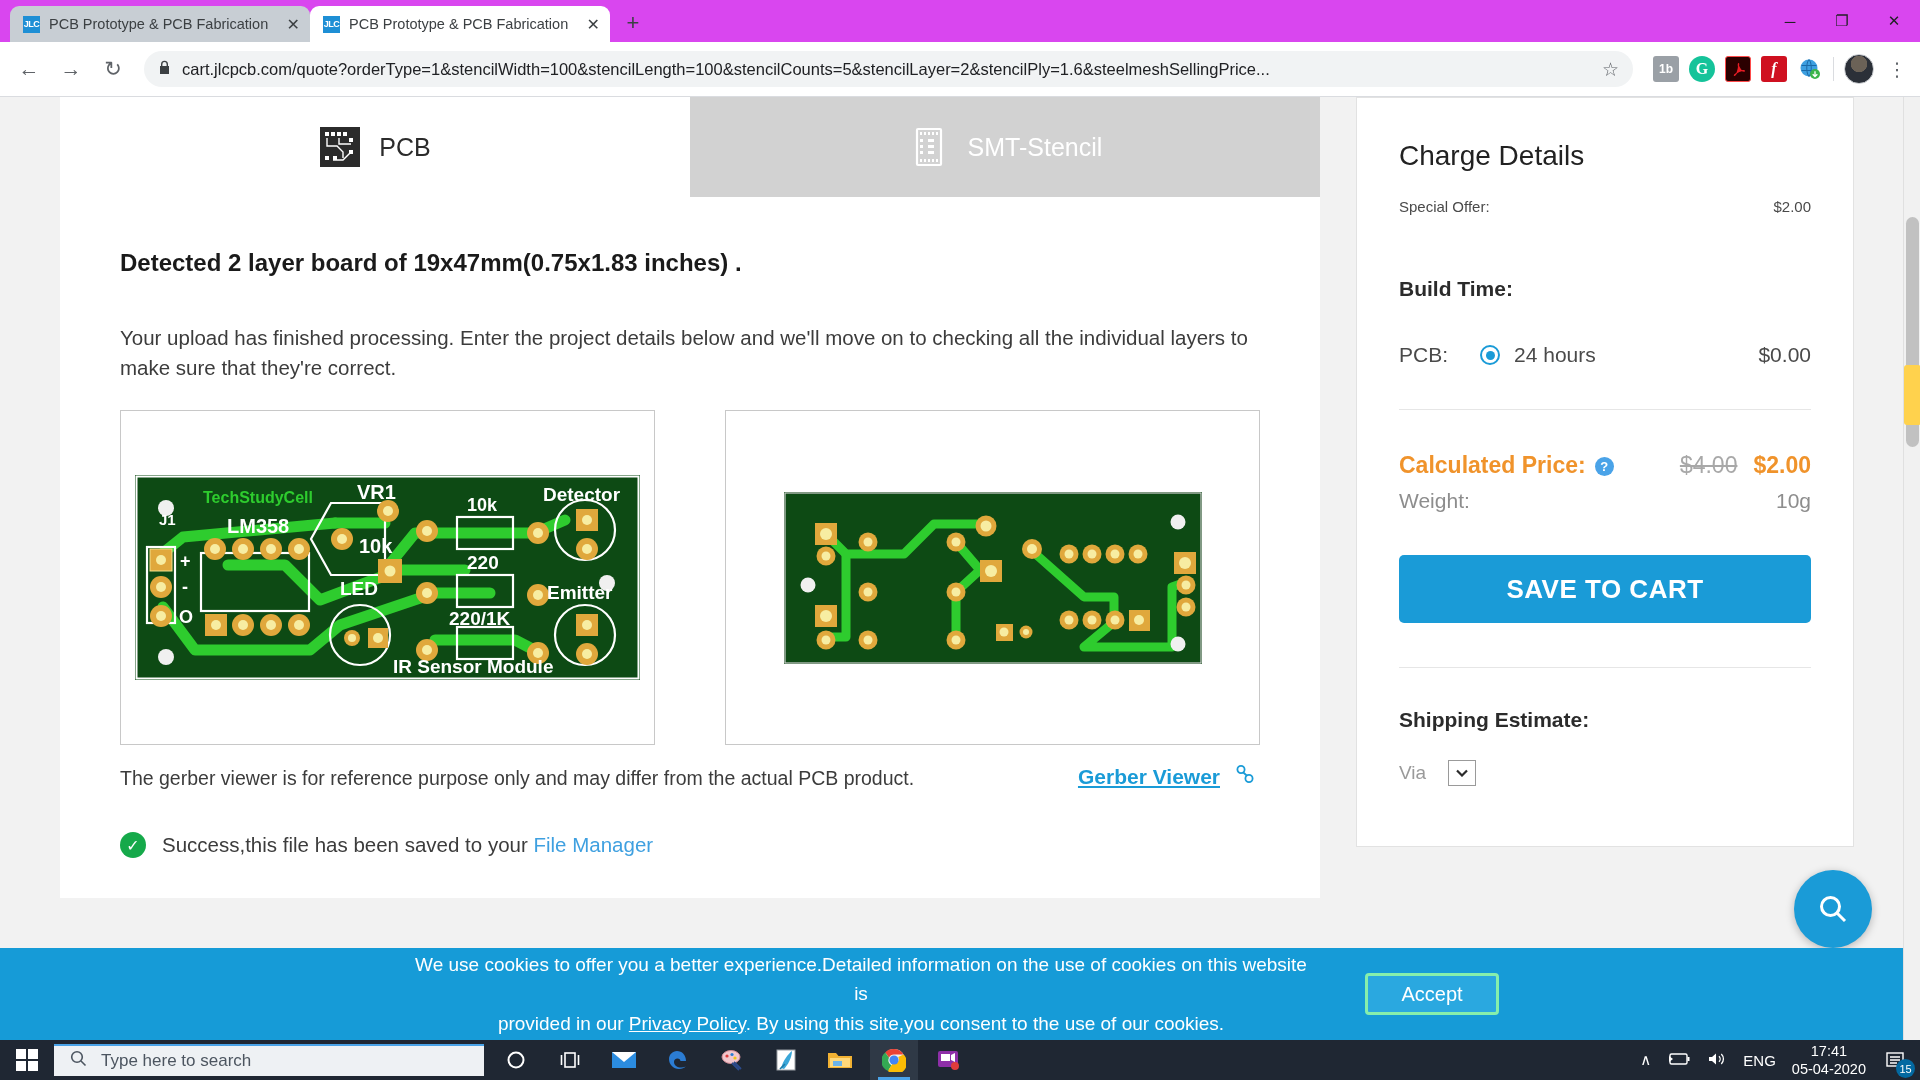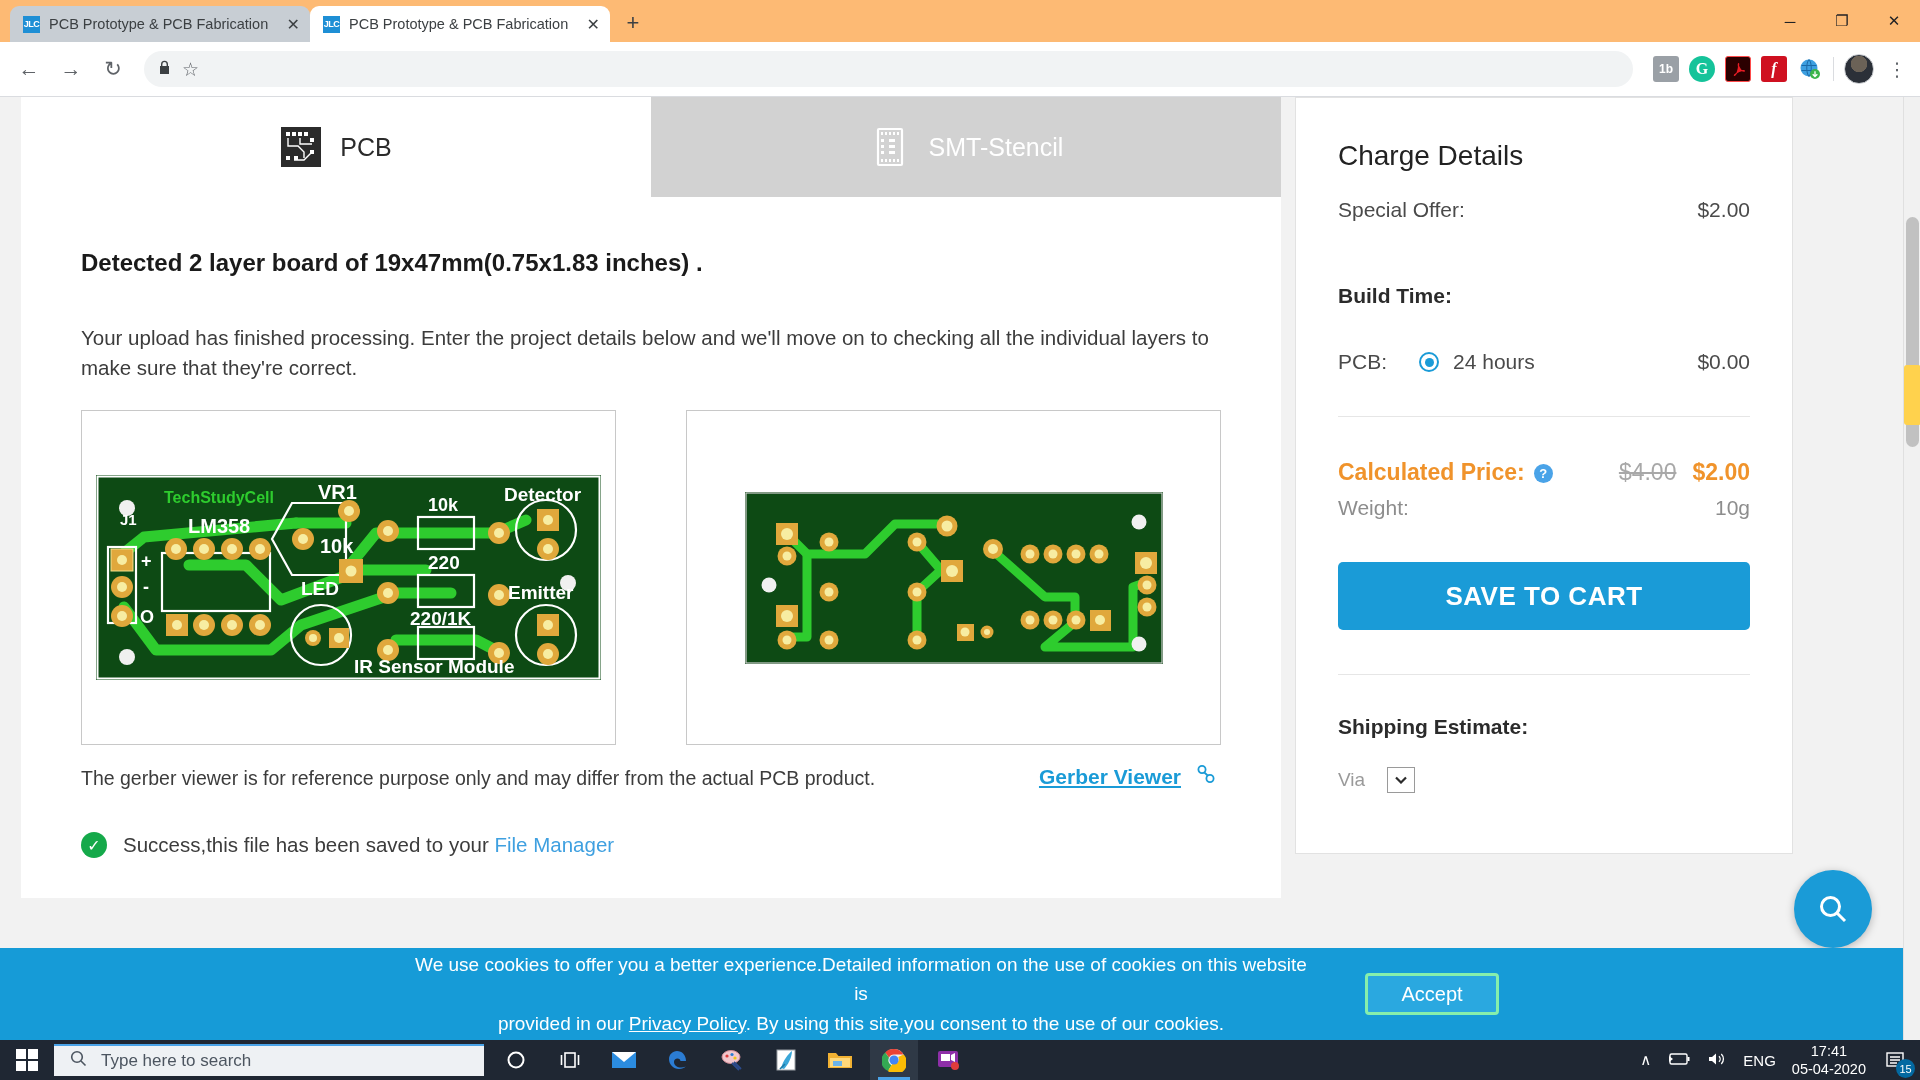--- a/index.html
+++ b/index.html
@@ -7,21 +7,21 @@
     width: 1920px; height: 1080px;
     overflow: hidden;
     font-family: "Liberation Sans", sans-serif;
     background: #ffffff;
   }
 
   
   .browser { width: 1920px; height: 1040px; background: #ffffff; position: relative; }
 
   .titlebar {
-    height: 42px; background: #fdba74; display: flex; align-items: flex-end;
+    height: 42px; background: #d946ef; display: flex; align-items: flex-end;
     position: relative;
   }
   .tabstrip { display: flex; align-items: flex-end; height: 42px; padding-left: 10px; }
   .tab {
     display: flex; align-items: center; gap: 9px;
     height: 36px; width: 300px; padding: 0 10px 0 13px;
     border-radius: 9px 9px 0 0; font-size: 15px; color: #3c4043;
     position: relative;
   }
   .tab.inactive { background: #c8ced4; }
@@ -81,21 +81,21 @@
     background: radial-gradient(circle at 50% 32%, #6b6257 0 34%, #2b3038 36% 100%);
     border: 1px solid #c9ccd0; cursor: pointer;
   }
   .kebab { width: 26px; color: #5f6368; font-size: 19px; text-align: center; line-height: 1; cursor: pointer; }
 
   
   .viewport {
     position: relative; width: 1920px; height: 943px; background: #f2f2f2; overflow: hidden;
   }
 
-  .page-wrap { display: flex; padding: 0 21px; gap: 14px; }
+  .page-wrap { display: flex; padding: 0 60px; gap: 36px; }
 
   .main-card { width: 1260px; background: #fff; }
 
   .tabs-row { display: flex; height: 100px; }
   .ptab {
     flex: 1 1 50%; display: flex; align-items: center; justify-content: center; gap: 18px;
     font-size: 25px; cursor: pointer;
   }
   .ptab.active { background: #ffffff; color: #2b2b2b; }
   .ptab.inactive { background: #d2d2d2; color: #ffffff; }
@@ -134,21 +134,21 @@
   }
   .success-text { font-size: 20.5px; color: #3c3c3c; }
   .file-manager-link { color: #3fa0e0; cursor: pointer; }
 
   
   .side-card {
     width: 498px; background: #fff; border: 1px solid #e2e2e2; padding: 42px 42px 60px 42px;
     align-self: flex-start;
   }
   .side-card h2 { font-size: 28px; font-weight: normal; color: #222; margin-bottom: 26px; }
-  .row { display: flex; justify-content: space-between; align-items: center; font-size: 21px; color: #4a4a4a; }
+  .row { display: flex; justify-content: space-between; align-items: center; font-size: 15px; color: #4a4a4a; }
   .row .lbl { color: #4a4a4a; }
   .row .val { color: #4a4a4a; }
   .buildtime-hdr { font-size: 21px; font-weight: bold; color: #2b2b2b; margin-top: 62px; }
   .pcb-row { display: flex; align-items: center; margin-top: 42px; font-size: 21px; color: #4a4a4a; }
   .pcb-row .pcb-lbl { margin-right: 32px; }
   .radio {
     width: 20px; height: 20px; border-radius: 50%; border: 2px solid #1a9bd7;
     display: flex; align-items: center; justify-content: center; margin-right: 14px; cursor: pointer;
   }
   .radio i { width: 9px; height: 9px; border-radius: 50%; background: #1a9bd7; display: block; }
@@ -278,20 +278,21 @@
   <div class="toolbar">
     <div class="navbtn">←</div>
     <div class="navbtn">→</div>
     <div class="navbtn">↻</div>
     <div class="omnibox">
       <span class="lock">
         <svg width="13" height="15" viewBox="0 0 13 15">
             <path d="M3 6V4.2A3.5 3.5 0 0 1 10 4.2V6h1v8H2V6h1zm1.4 0h4.2V4.2a2.1 2.1 0 0 0-4.2 0V6z" fill="#3c4043"></path>
           </svg>
       </span>
+      <span class="url">cart.jlcpcb.com/quote?orderType=1&amp;stencilWidth=100&amp;stencilLength=100&amp;stencilCounts=5&amp;stencilLayer=2&amp;stencilPly=1.6&amp;steelmeshSellingPrice...</span>
       <span class="star">☆</span>
     </div>
     <div class="extbar">
       <span class="ext ext-1b">1b</span>
       <span class="ext ext-g">G</span>
       <span class="ext ext-a">
         <svg width="15" height="15" viewBox="0 0 16 16">
             <path d="M8 1c.9 0 1 1.4.6 3 .8 2 2 3.8 3.2 4.7 1.6-.2 3.2.1 3.2 1 0 1-1.9.9-3.6.2-1.6.4-3.4 1.2-4.8 2.2C5.4 14 4 15.4 3.2 14.8c-.8-.6.4-2.2 2.6-3.4C6.6 9.6 7.2 7 7.4 5 7 3.2 7.1 1 8 1z" fill="#ec1c24"></path>
           </svg>
       </span>

